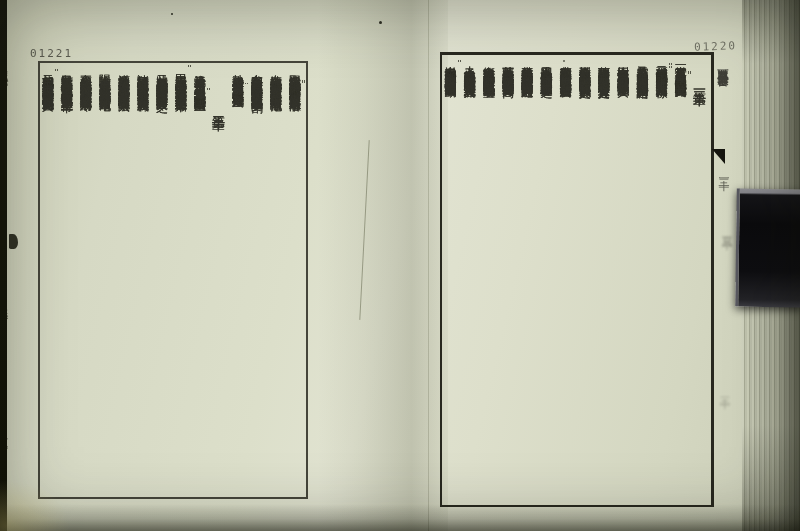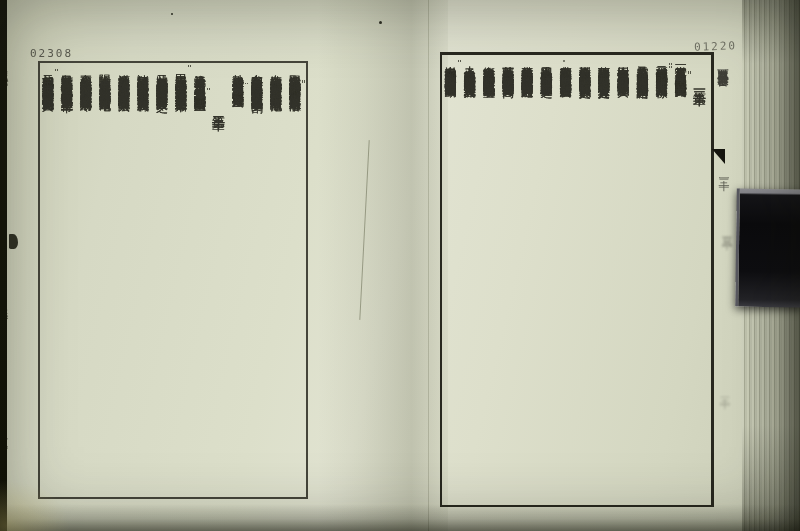--- a/index.html
+++ b/index.html
@@ -97,21 +97,21 @@
 <body>
 
 <div class="photo">
 
   <div class="sheet"></div>
 
   <div class="gutter-shade"></div>
   <div class="crease c1"></div>
   <div class="crease c2"></div>
 
-  <div class="stamp left">02308</div>
+  <div class="stamp left">01221</div>
 
   <div class="margin-v lm-frag lm-f1">以西基耳天啟書</div>
   <div class="margin-v lm-frag lm-f2">卷三十二</div>
   <div class="margin-v lm-frag lm-f3">頁二</div>
 
   <div class="frame left-frame">
     <div class="cols" id="left-cols">
         <div class="col"><span>也即我推之落地獄陪墜幽壙者方樂園之諸樹</span><span class="pname">利巴嫩</span><span>之夭夭卓異之木以水灌者</span></div>
         <div class="col"><span>在地底納慰也其亦陪被刀亡者會合在異種族中為其助陣住其蔭下者均落地獄</span></div>
         <div class="col"><span>矣在樂園之樹中孰可比爾又較峻之榮卻必偕樂園之樹將墜地之底處與不受割</span></div>

